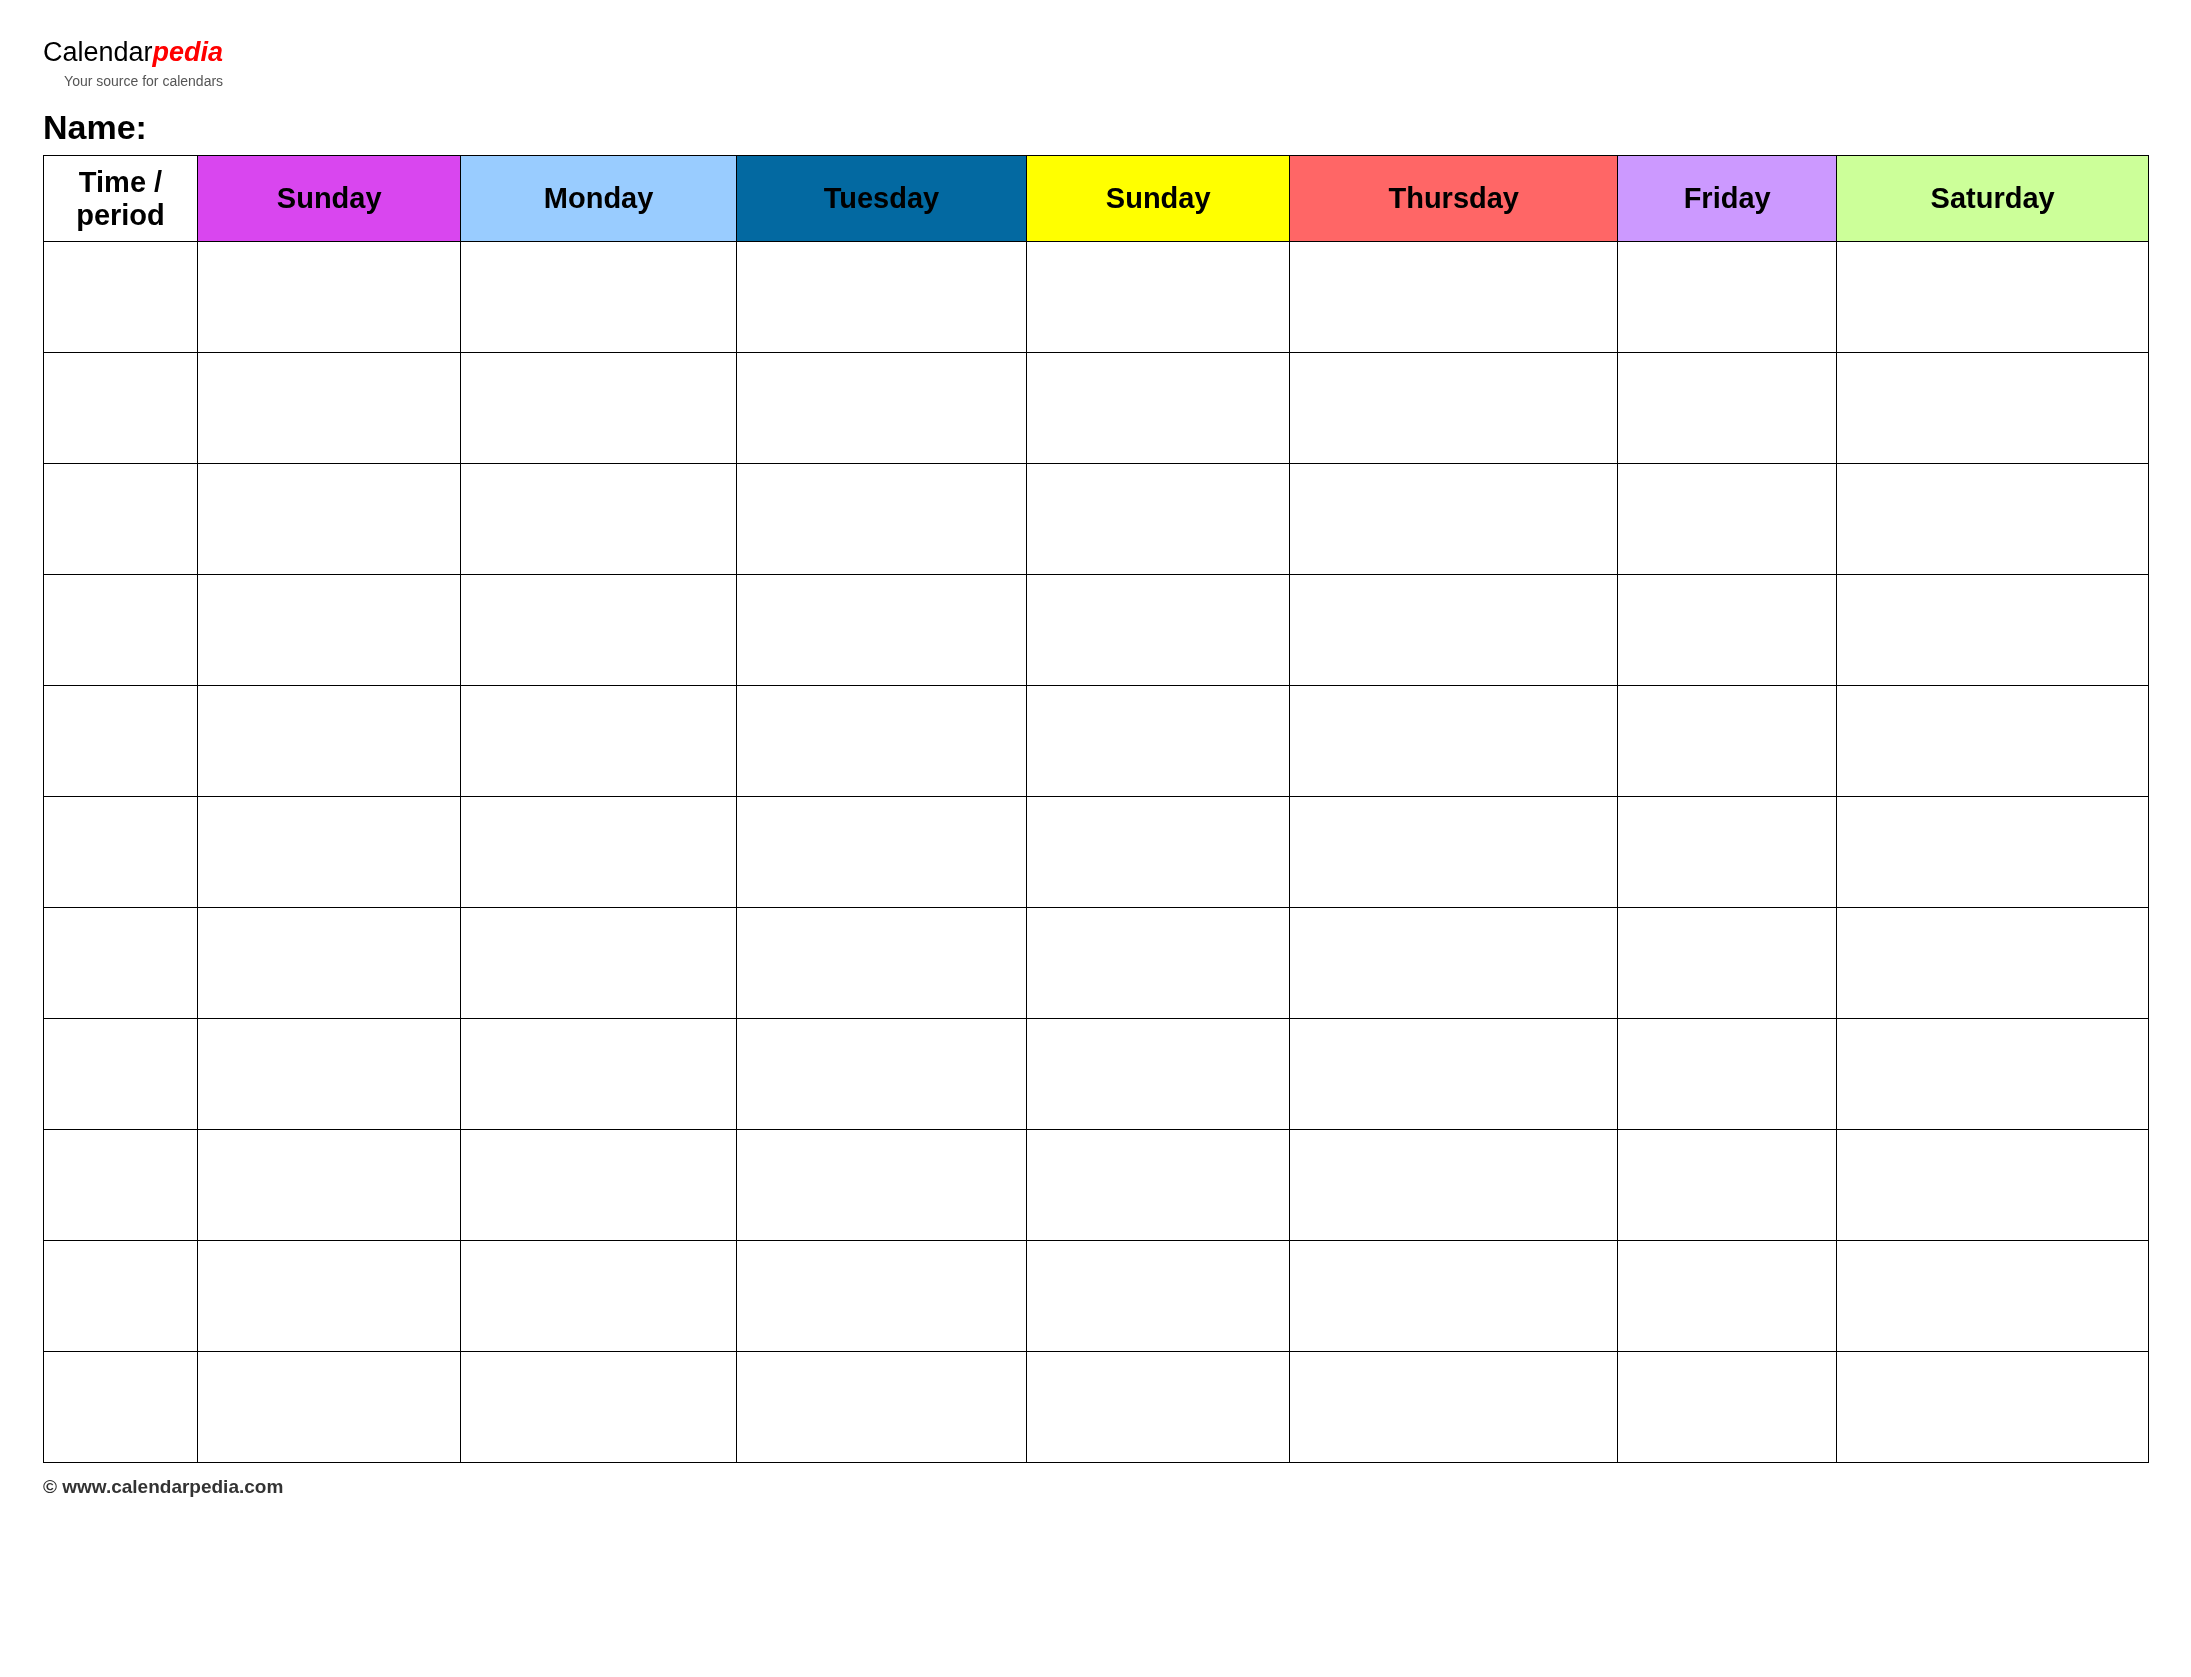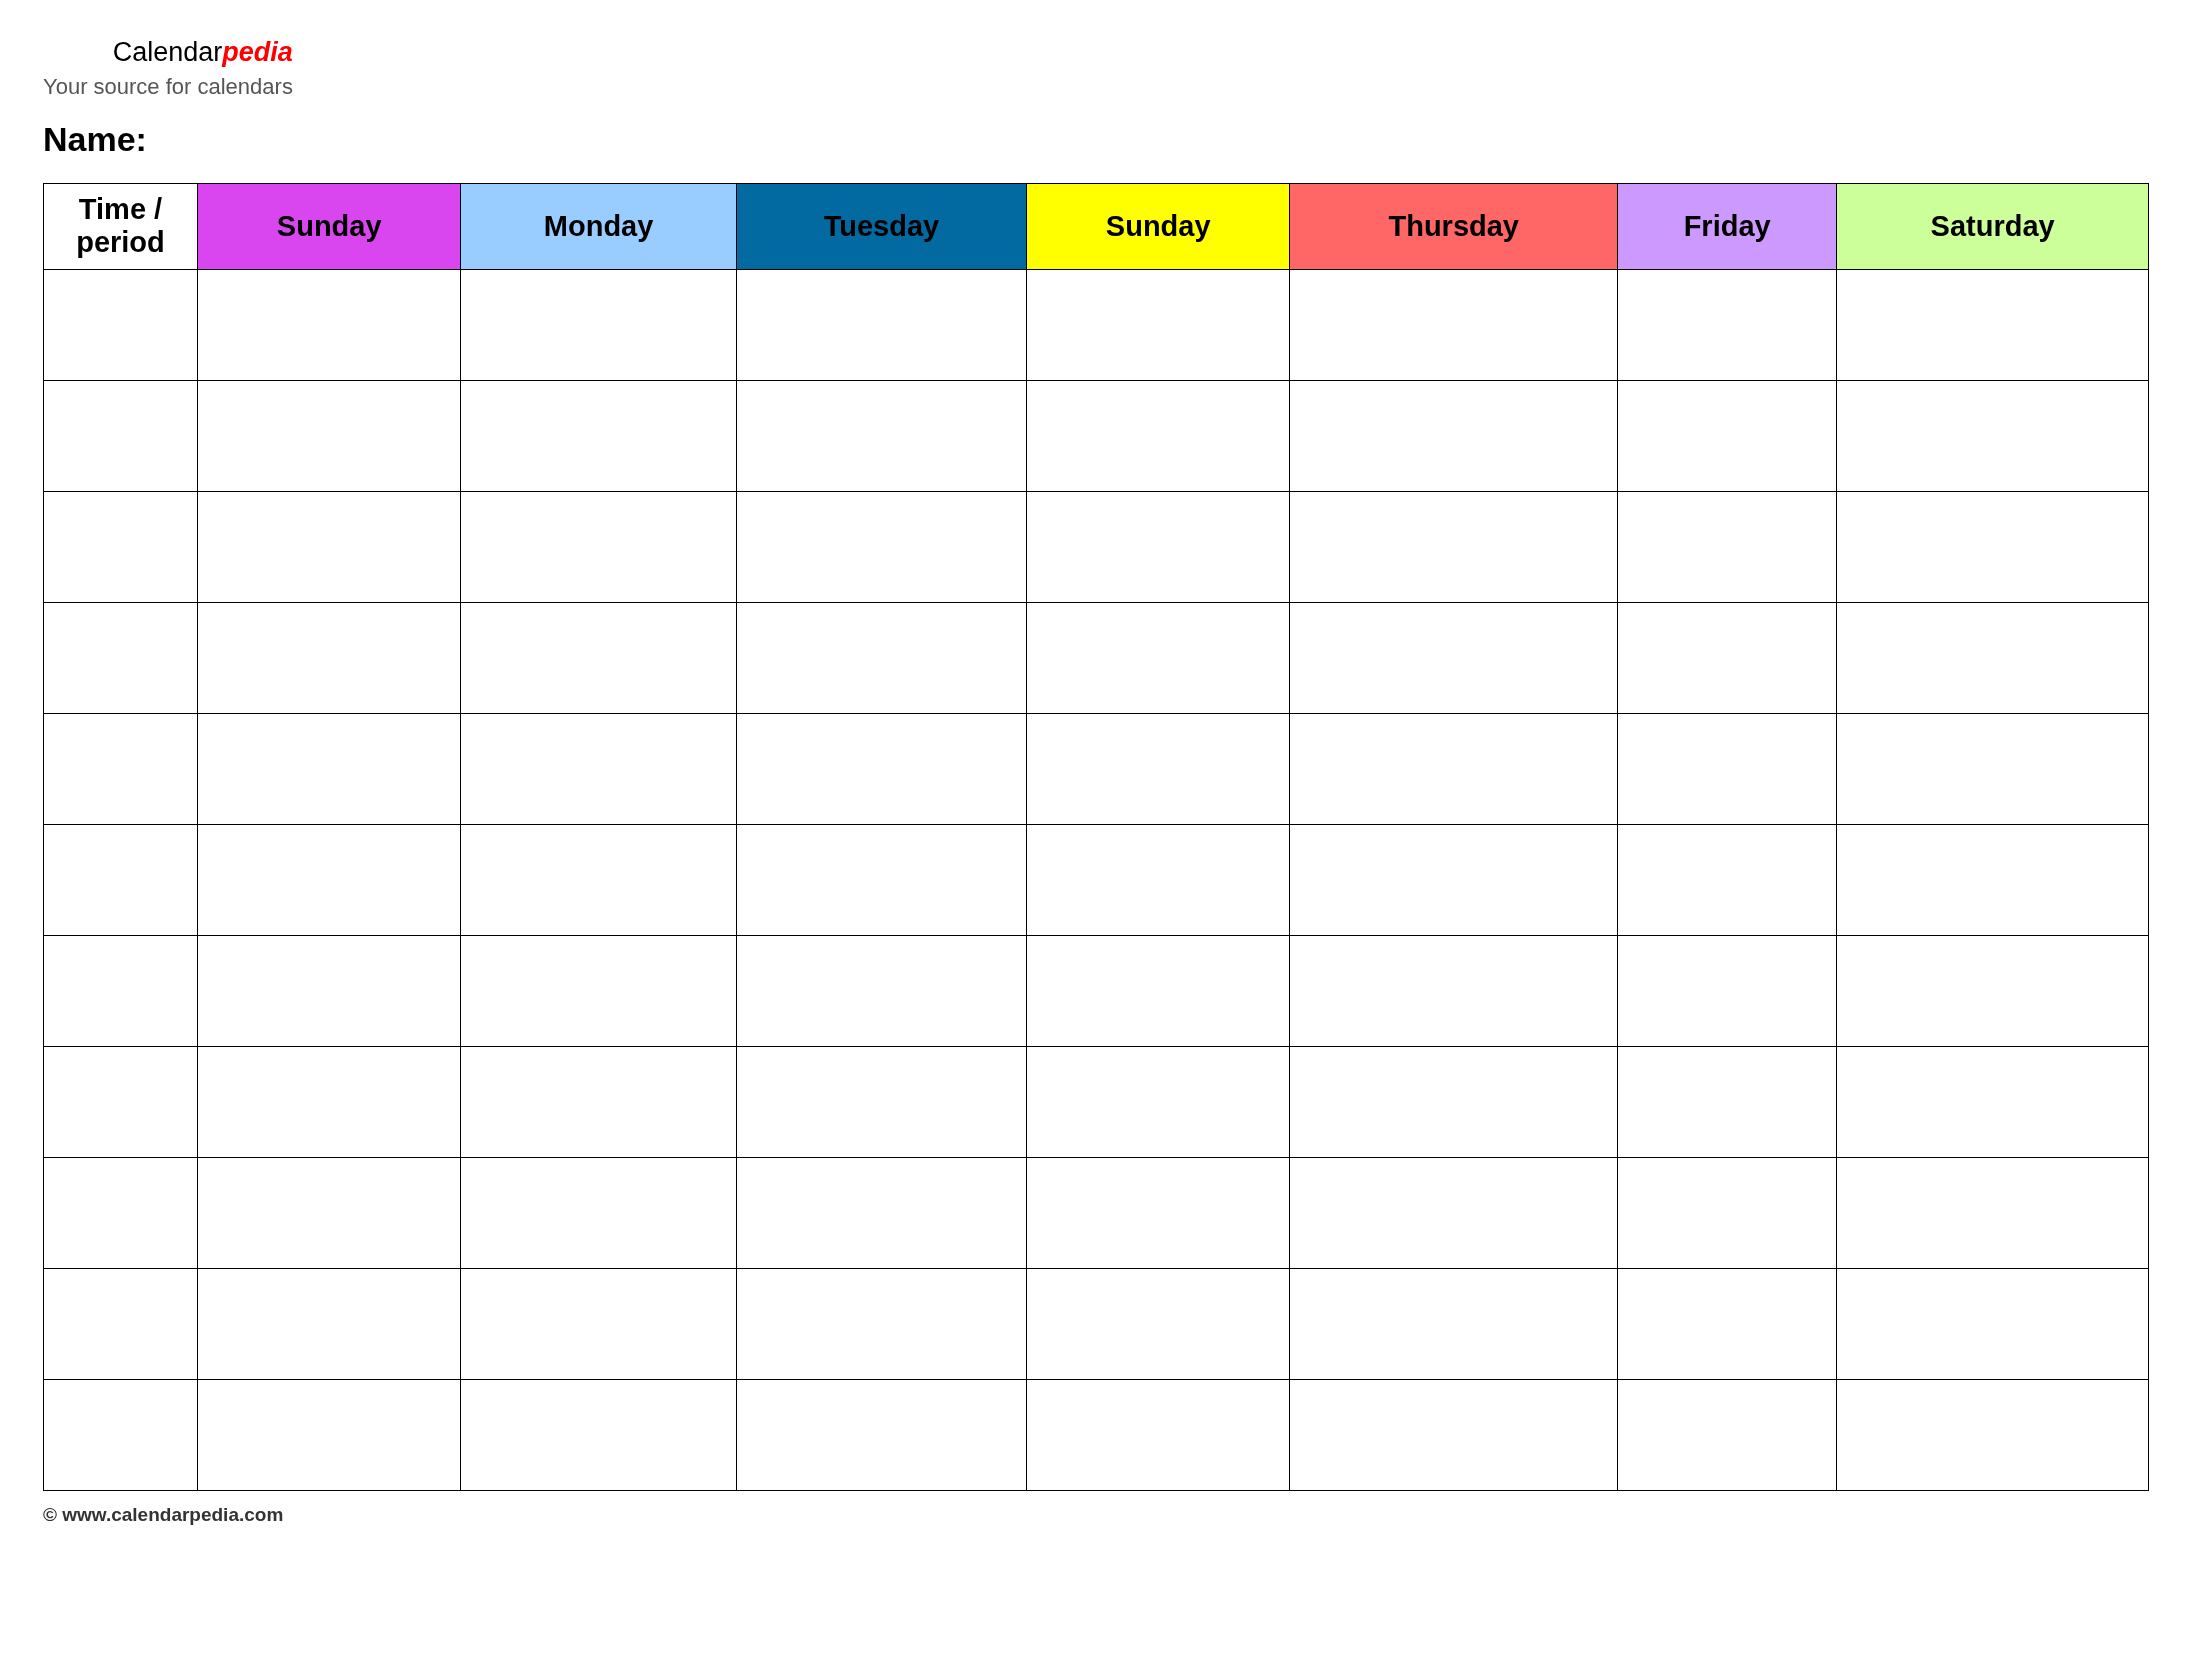--- a/index.html
+++ b/index.html
@@ -44,29 +44,29 @@
 
     .brand-pedia {
       color: #ff0000;
       font-size: 27px;
       font-style: italic;
       font-weight: bold;
     }
 
     .brand-tagline {
       color: #555555;
-      font-size: 22px;
+      font-size: 14px;
       display: block;
     }
 
     .name-row {
       font-size: 34px;
       font-weight: bold;
       color: #000000;
-      margin-bottom: 24px;
+      margin-bottom: 8px;
       margin-top: 8.6px;
     }
 
     .schedule-table {
       width: 100%;
       border-collapse: collapse;
       border: 1.7px solid #000000;
     }
 
     .schedule-table th,

